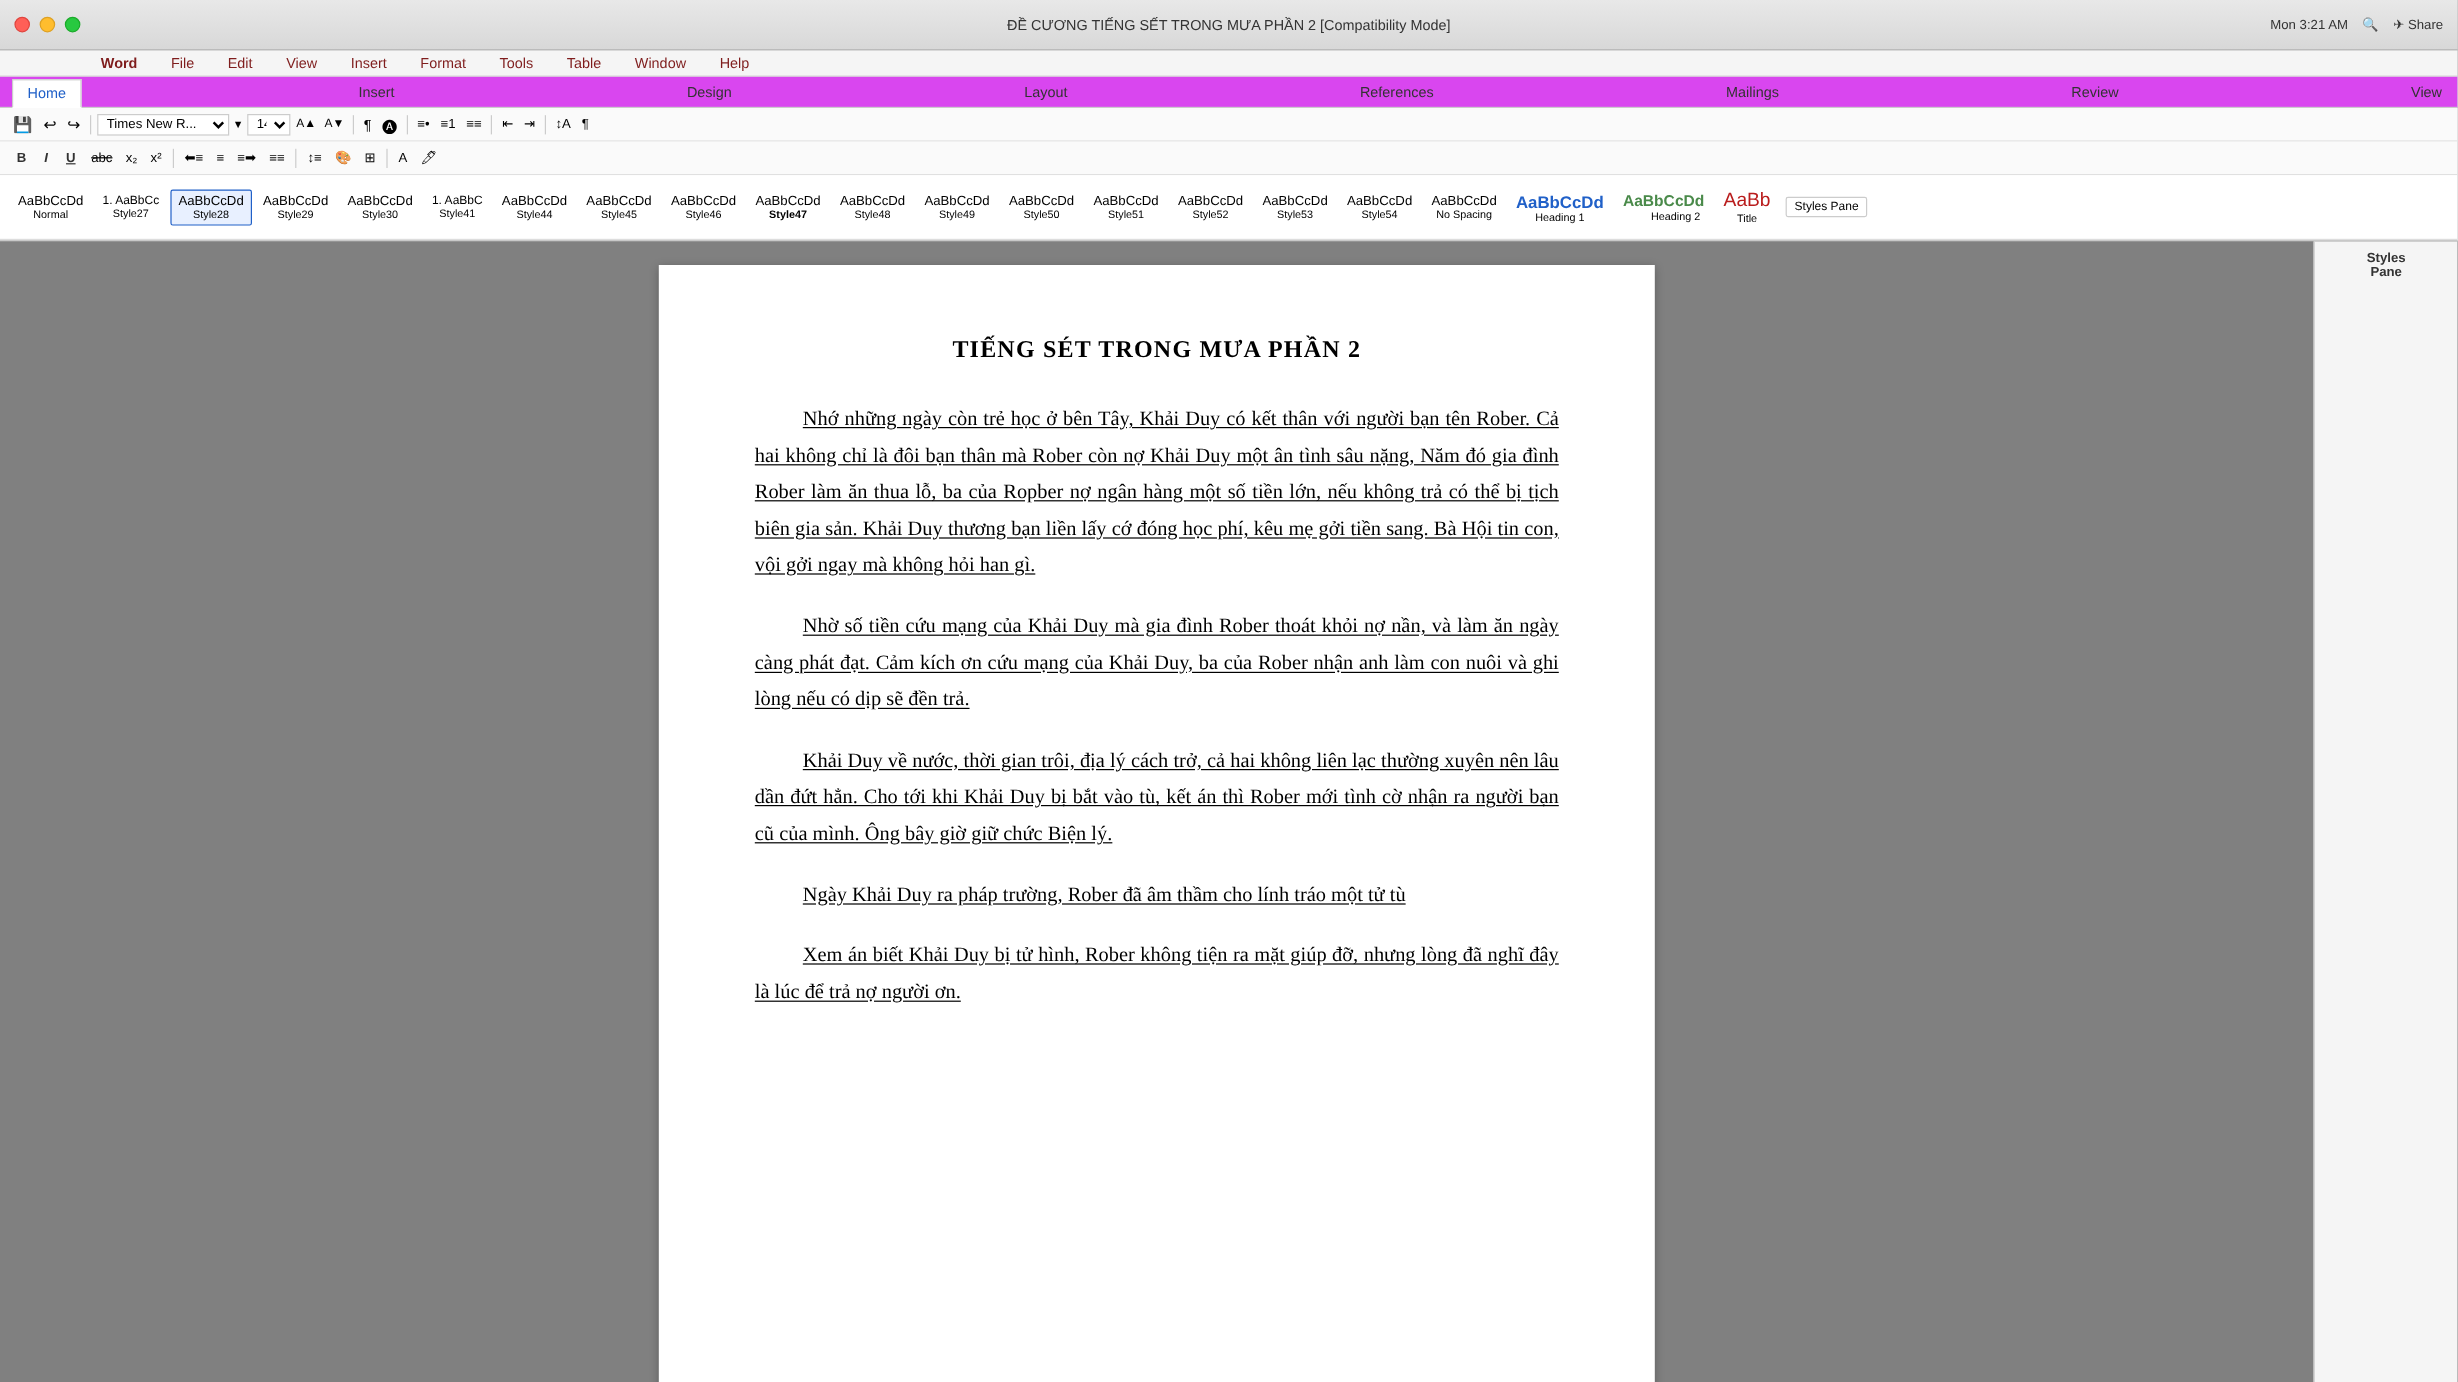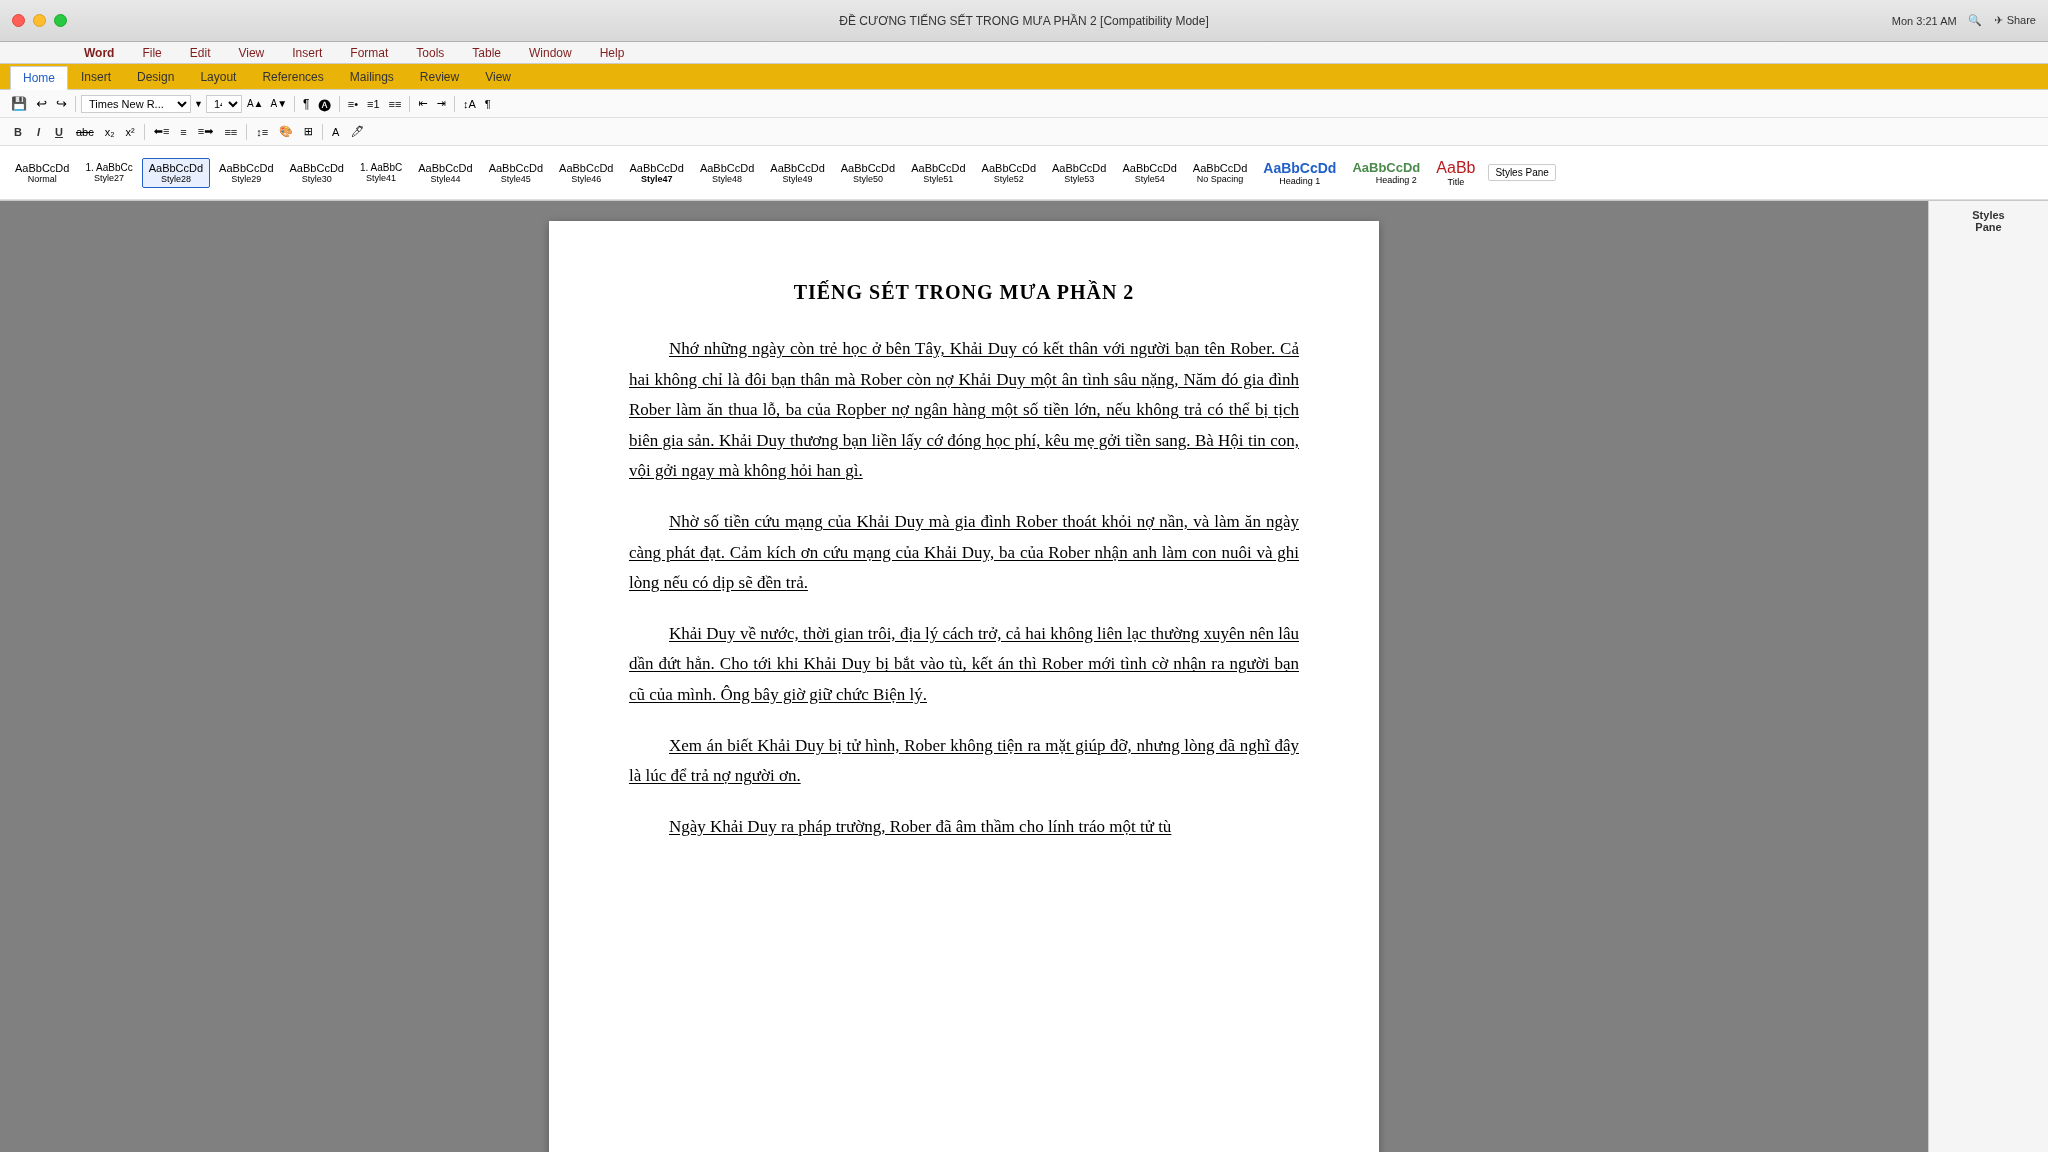--- a/index.html
+++ b/index.html
@@ -16,21 +16,21 @@
     .tl-red { background: #ff5f57; border: 1px solid #e0443e; }
     .tl-yellow { background: #ffbd2e; border: 1px solid #dea123; }
     .tl-green { background: #28c940; border: 1px solid #1aab29; }
     .title-center { position: absolute; left: 50%; transform: translateX(-50%); font-size: 12px; color: #333; }
     .title-right { display: flex; align-items: center; gap: 12px; font-size: 11px; color: #333; }
     .menu-bar { width: 100%; height: 22px; background: #f5f5f5; display: flex; align-items: center; padding: 0 80px; border-bottom: 1px solid #ccc; gap: 20px; }
     .menu-item { font-size: 12px; color: #7f1d1d; cursor: pointer; padding: 0 4px; }
 
     
     #ribbon { width: 100%; background: #f9f9f9; border-bottom: 1px solid #c8c8c8; }
-    .ribbon-tabs { display: flex; height: 26px; align-items: flex-end; padding-left: 10px; background: #eab308; border-bottom: 1px solid #ccc; }
+    .ribbon-tabs { display: flex; height: 26px; align-items: flex-end; padding-left: 10px; background: #d946ef; border-bottom: 1px solid #ccc; justify-content: space-between; }
     .ribbon-tab { font-size: 12px; color: #333; padding: 4px 12px; cursor: pointer; border: 1px solid transparent; }
     .ribbon-tab.active { background: #fff; border: 1px solid #ccc; border-bottom: 1px solid #fff; margin-bottom: -1px; color: #2060c8; }
     .tb-separator { width: 1px; height: 16px; background: #ccc; margin: 0 2px; }
     .font-select { font-size: 11px; width: 110px; border: 1px solid #ccc; padding: 1px 3px; background: white; }
     .font-size-select { font-size: 11px; width: 36px; border: 1px solid #ccc; padding: 1px 3px; background: white; }
 
     
     #doc-area { display: flex; width: 100%; height: calc(1152px - 28px - 22px - 80px - 22px); background: #808080; overflow: hidden; }
     #doc-scroll { flex: 1; overflow-y: auto; padding: 20px 0; display: flex; flex-direction: column; align-items: center; }
     #doc-page { background: white; width: 830px; min-height: 1000px; padding: 60px 80px; box-shadow: 0 2px 8px rgba(0,0,0,0.3); }
@@ -240,21 +240,21 @@
 </div>
 
 <div id="doc-area">
   <div id="doc-scroll">
     <div id="doc-page">
       <div class="doc-title">TIẾNG SÉT TRONG MƯA PHẦN 2</div>
 
       <p class="doc-paragraph indent">Nhớ những ngày còn trẻ học ở bên Tây,  Khải Duy có kết thân với người bạn tên Rober. Cả hai không chỉ là đôi bạn thân mà Rober còn nợ Khải Duy một ân tình sâu nặng, Năm đó gia đình Rober làm ăn thua lỗ, ba của Ropber nợ ngân hàng một số tiền lớn, nếu không trả có thể bị tịch biên gia sản.  Khải Duy thương bạn liền lấy cớ đóng học phí, kêu mẹ gởi tiền sang.  Bà Hội tin con, vội gởi ngay mà không hỏi han gì.</p>
       <p class="doc-paragraph indent">Nhờ số tiền cứu mạng của Khải Duy mà gia đình Rober thoát khỏi nợ nần, và làm ăn ngày càng phát đạt. Cảm kích ơn cứu mạng của Khải Duy, ba của Rober nhận anh làm con nuôi và ghi lòng nếu có dịp sẽ đền trả.</p>
       <p class="doc-paragraph indent">Khải Duy về nước, thời gian trôi, địa lý cách trở, cả hai không liên lạc thường xuyên nên lâu dần đứt hẳn. Cho tới khi Khải Duy bị bắt vào tù, kết án thì Rober mới tình cờ nhận ra người bạn cũ của mình. Ông bây giờ giữ chức Biện lý.</p>
+      <p class="doc-paragraph indent">Ngày Khải Duy ra pháp trường, Rober đã âm thầm cho lính tráo một tử tù</p>
       <p class="doc-paragraph indent">Xem án biết Khải Duy bị tử hình, Rober không tiện ra mặt giúp đỡ, nhưng lòng đã nghĩ đây là lúc để trả nợ người ơn.</p>
-      <p class="doc-paragraph indent">Ngày Khải Duy ra pháp trường, Rober đã âm thầm cho lính tráo một tử tù</p>
     </div>
   </div>
 
   <div id="styles-panel">
     <div class="styles-panel-title">Styles<br>Pane</div>
   </div>
 </div>
 
 </body></html>

